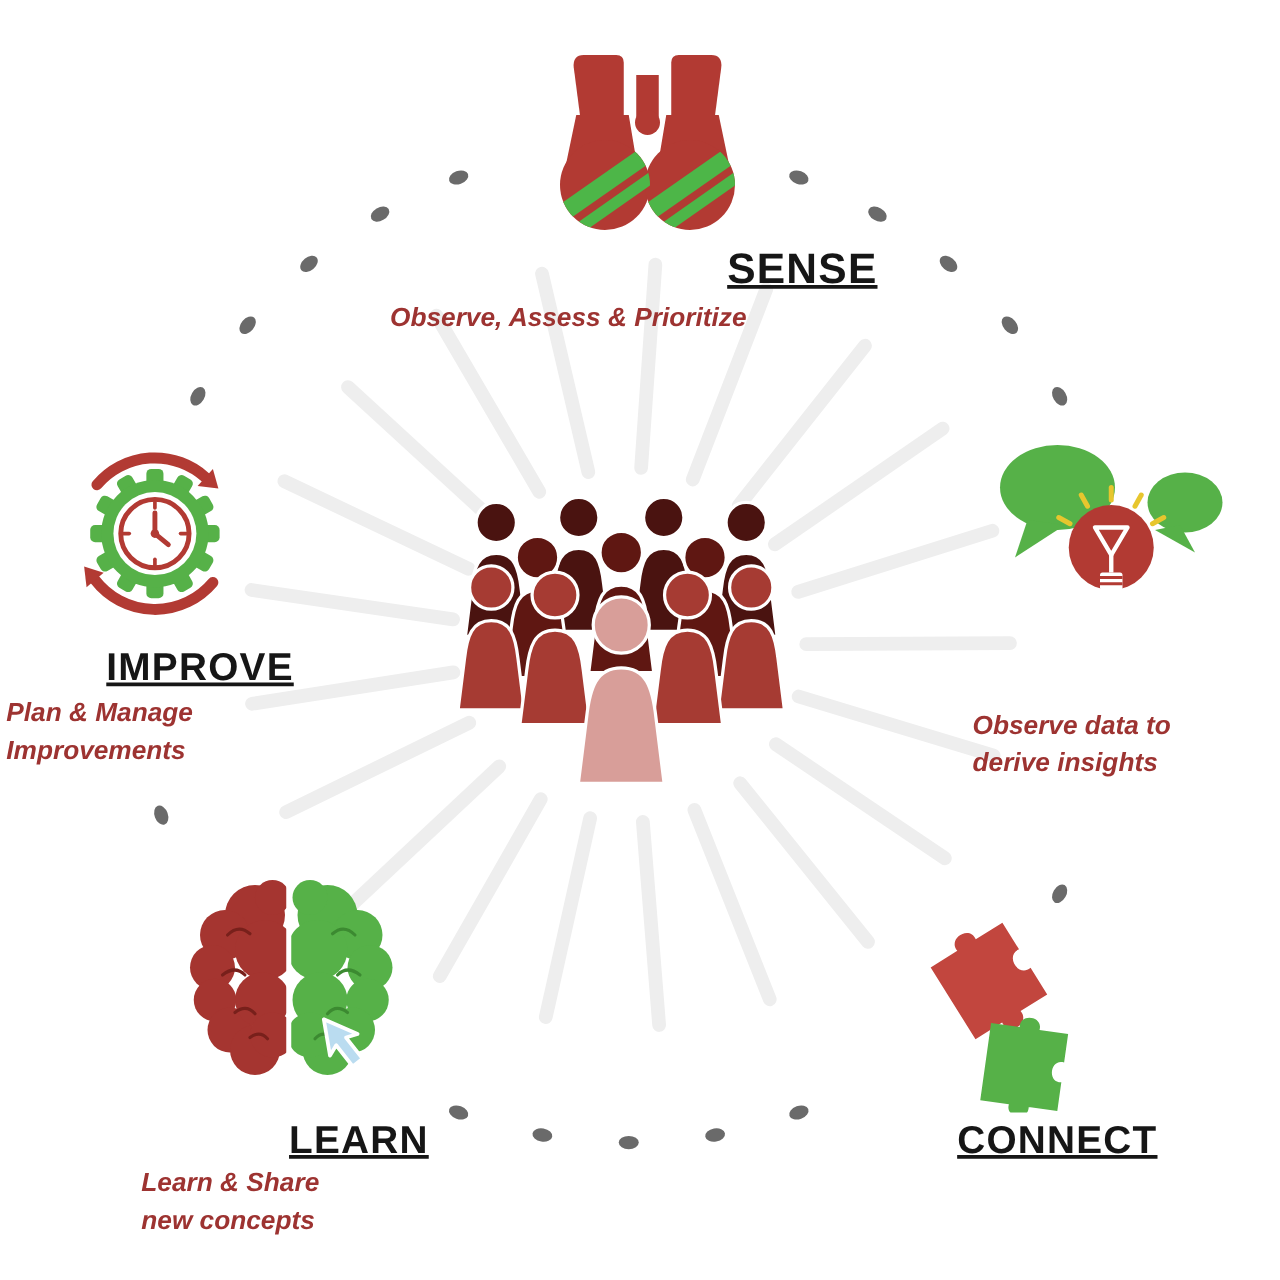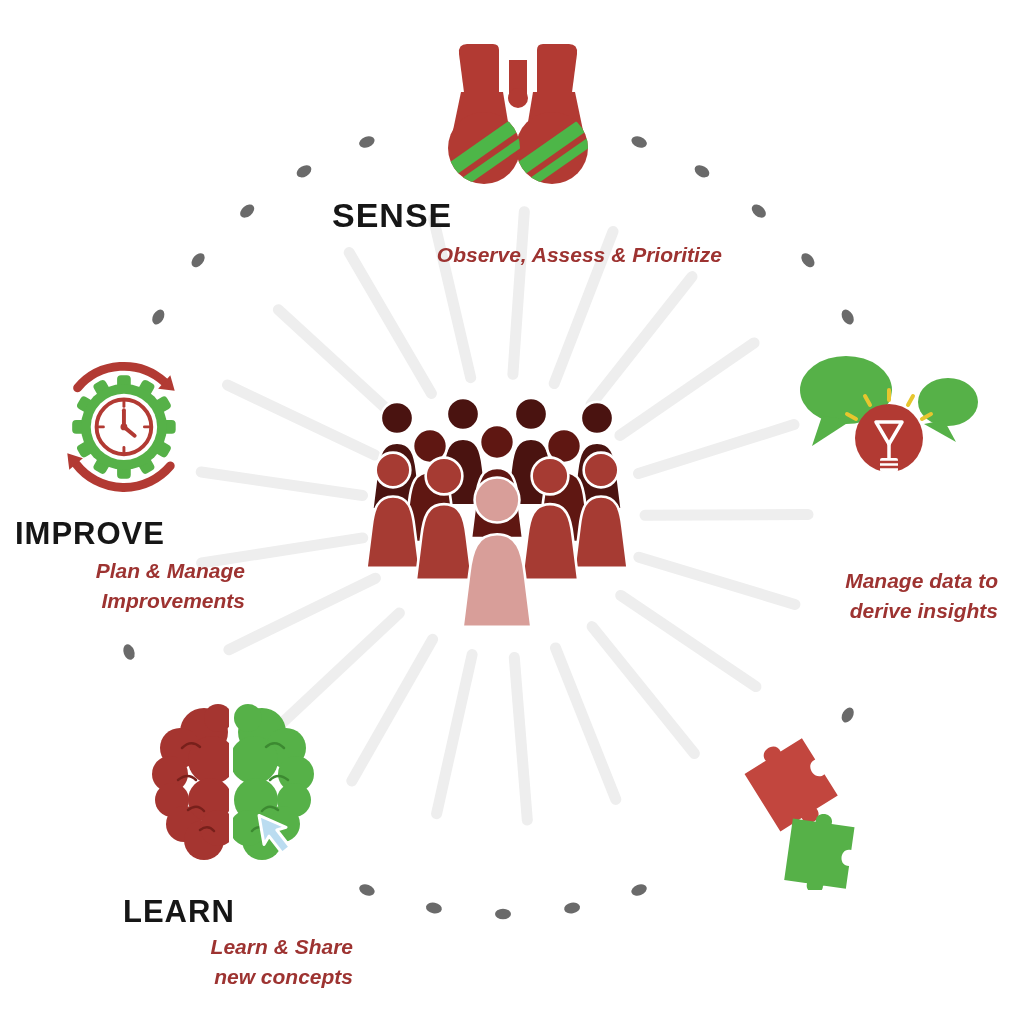--- a/index.html
+++ b/index.html
@@ -5,22 +5,22 @@
   :root{
     --title:#161616; --subtitle:#9d3331; --dot:#6a6a6a; --ray:#eeeeee;
     --icon-red:#b23a33; --icon-dark-red:#a53530; --puzzle-red:#c2463e;
     --icon-green:#56b148; --stripe-green:#4db648; --cursor-blue:#badcf0;
     --spark-yellow:#e7c62e;
   }
   html,body{margin:0;padding:0;background:#ffffff;}
   .canvas{position:relative;width:1024px;height:1024px;background:#ffffff;
     font-family:"Liberation Sans",sans-serif;overflow:hidden;}
   .abs{position:absolute;}
-  .node-title{font-weight:800;color:var(--title);text-align:left;letter-spacing:1px;}
-  .node-sub{font-weight:700;font-style:italic;color:var(--subtitle);text-align:right;
+  .node-title{font-weight:800;color:var(--title);text-align:right;letter-spacing:1px;text-decoration:underline;}
+  .node-sub{font-weight:700;font-style:italic;color:var(--subtitle);text-align:left;
     white-space:pre-line;line-height:1.45;}
   .fill-red{fill:var(--icon-red);}
   .fill-dark-red{fill:var(--icon-dark-red);}
   .fill-red3{fill:var(--puzzle-red);}
   .fill-green{fill:var(--icon-green);}
   .fill-green2{fill:var(--stripe-green);}
   .fill-cursor{fill:var(--cursor-blue);}
   .stroke-red{stroke:var(--icon-red);}
   .stroke-yellow{stroke:var(--spark-yellow);}
   svg{display:block;}
@@ -110,31 +110,32 @@
       <line x1="60" y1="73" x2="51" y2="68"></line>
       <line x1="126" y1="73" x2="135" y2="68"></line>
     </g>
     <circle class="fill-red" cx="93" cy="92" r="34"></circle>
     <path d="M80 76 L106 76 L93 98 Z" fill="none" stroke="#ffffff" stroke-width="3.5" stroke-linejoin="round"></path>
     <line x1="93" y1="98" x2="93" y2="112" stroke="#ffffff" stroke-width="3.5"></line>
     <rect x="84" y="112" width="18" height="14" rx="2" fill="#ffffff"></rect>
     <line class="stroke-red" x1="84" y1="116" x2="102" y2="116" stroke-width="2.5"></line>
     <line class="stroke-red" x1="84" y1="121" x2="102" y2="121" stroke-width="2.5"></line>
   </svg>
-  <div class="abs node-sub" style="left:778px;top:566px;width:220px;font-size:21px">Manage data to
+  <div class="abs node-sub" style="left:778px;top:566px;width:220px;font-size:21px">Observe data to
 derive insights</div>
 
   <svg class="abs" style="left:700px;top:716px" width="178" height="174" viewBox="0 0 184 180">
     <g transform="translate(46,60) rotate(-32)">
       <path class="fill-red3" d="M0 0 H26 C24 -13 46 -13 44 0 H70 V26 C57 24 57 46 70 44 V70 H44 C46 83 24 83 26 70 H0 Z"></path>
     </g>
     <g transform="translate(96,106) rotate(8) scale(0.92)">
       <path class="fill-green" d="M0 0 H26 C24 -13 46 -13 44 0 H70 V26 C57 24 57 46 70 44 V70 H44 C46 83 24 83 26 70 H0 Z"></path>
     </g>
   </svg>
+  <div class="abs node-title" style="left:706px;top:894px;width:220px;font-size:31px">CONNECT</div>
 
   <svg class="abs" style="left:148px;top:696px" width="170" height="192" viewBox="0 0 170 192">
     <clipPath id="bl">
         <rect x="0" y="0" width="81" height="192"></rect>
       </clipPath>
     <clipPath id="br">
         <rect x="85" y="0" width="85" height="192"></rect>
       </clipPath>
     <g clip-path="url(#bl)" class="fill-dark-red">
       <circle cx="56" cy="36" r="24"></circle>

